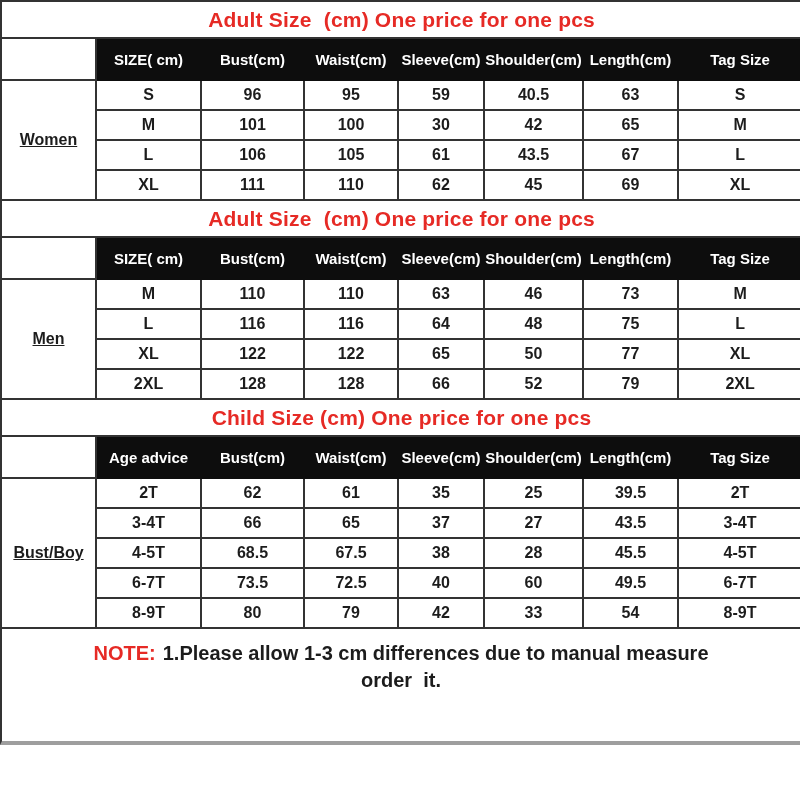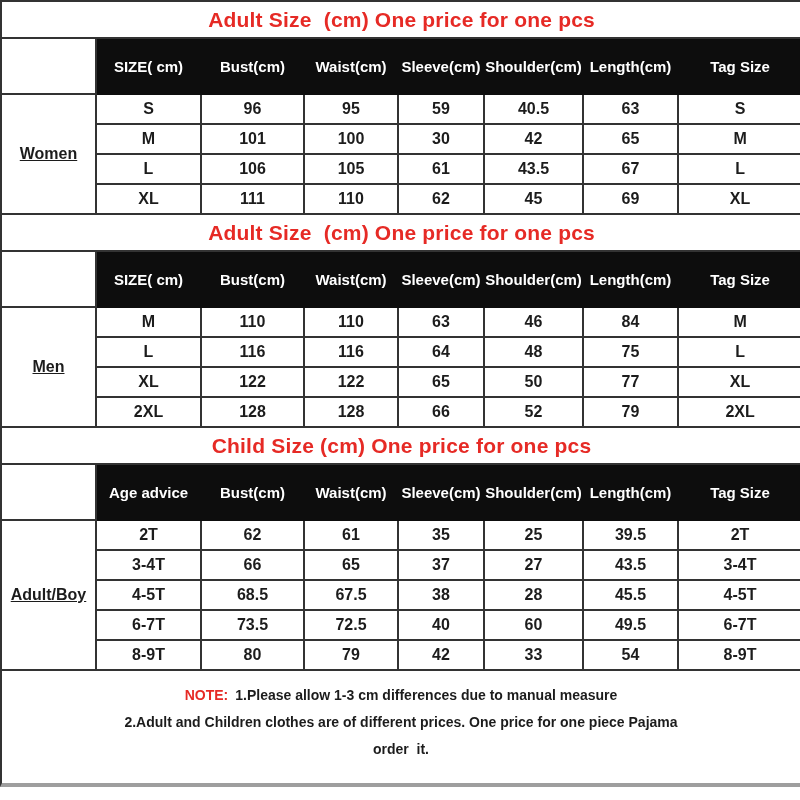--- a/index.html
+++ b/index.html
@@ -10,30 +10,30 @@
     font-family:"Liberation Sans", sans-serif; font-weight:bold; color:#1c1c1c;
   }
   .size-table { border-collapse:collapse; table-layout:fixed; width:800px; }
   .size-table + .size-table { margin-top:-2px; }
   .size-table td { border:2px solid var(--border); text-align:center; padding:0; overflow:hidden; }
   .size-table td:last-child { border-right:none; }
   .title-cell {
     height:37px; color:var(--red); font-size:21px; letter-spacing:0.2px; white-space:pre;
   }
   .header-row td {
-    height:56px; background:var(--header-bg); color:#ffffff; font-size:15px;
+    height:42px; background:var(--header-bg); color:#ffffff; font-size:15px;
     border-color:var(--header-bg);
   }
   .header-row td.corner-cell { background:#ffffff; border-color:var(--border); }
   .data-row td { height:30px; font-size:16px; background:#ffffff; }
   .group-cell { font-size:17px;text-decoration:underline; }
   .note-box {
     width:800px; height:116px; padding-top:11px; text-align:center;
     border-left:2px solid var(--border); border-bottom:4px solid var(--rule);
-    font-size:14px; line-height:27px;
+    font-size:20px; line-height:27px;
   }
   .note-line { white-space:pre-wrap; }
   .note-label { color:var(--red); margin-right:7px; }
 </style>
 </head>
 <body>
 
 <div class="page">
   <div id="tables-host">
       <table class="size-table">
@@ -125,21 +125,21 @@
             <td class="head-cell">Length(cm)</td>
             <td class="head-cell">Tag Size</td>
           </tr>
           <tr class="data-row">
             <td class="group-cell" rowspan="4">Men</td>
             <td class="data-cell">M</td>
             <td class="data-cell">110</td>
             <td class="data-cell">110</td>
             <td class="data-cell">63</td>
             <td class="data-cell">46</td>
-            <td class="data-cell">84</td>
+            <td class="data-cell">73</td>
             <td class="data-cell">M</td>
           </tr>
           <tr class="data-row">
             <td class="data-cell">L</td>
             <td class="data-cell">116</td>
             <td class="data-cell">116</td>
             <td class="data-cell">64</td>
             <td class="data-cell">48</td>
             <td class="data-cell">75</td>
             <td class="data-cell">L</td>
@@ -183,21 +183,21 @@
             <td class="corner-cell"></td>
             <td class="head-cell">Age advice</td>
             <td class="head-cell">Bust(cm)</td>
             <td class="head-cell">Waist(cm)</td>
             <td class="head-cell">Sleeve(cm)</td>
             <td class="head-cell">Shoulder(cm)</td>
             <td class="head-cell">Length(cm)</td>
             <td class="head-cell">Tag Size</td>
           </tr>
           <tr class="data-row">
-            <td class="group-cell" rowspan="5">Adult/Boy</td>
+            <td class="group-cell" rowspan="5">Bust/Boy</td>
             <td class="data-cell">2T</td>
             <td class="data-cell">62</td>
             <td class="data-cell">61</td>
             <td class="data-cell">35</td>
             <td class="data-cell">25</td>
             <td class="data-cell">39.5</td>
             <td class="data-cell">2T</td>
           </tr>
           <tr class="data-row">
             <td class="data-cell">3-4T</td>
@@ -234,16 +234,15 @@
             <td class="data-cell">33</td>
             <td class="data-cell">54</td>
             <td class="data-cell">8-9T</td>
           </tr>
         </tbody>
       </table>
     </div>
 
   <div class="note-box">
     <div class="note-line"><span class="note-label">NOTE:</span><span>1.Please allow 1-3 cm differences due to manual measure</span></div>
-    <div class="note-line">2.Adult and Children clothes are of different prices. One price for one piece Pajama</div>
     <div class="note-line">order  it.</div>
   </div>
 </div>
 
 </body></html>

